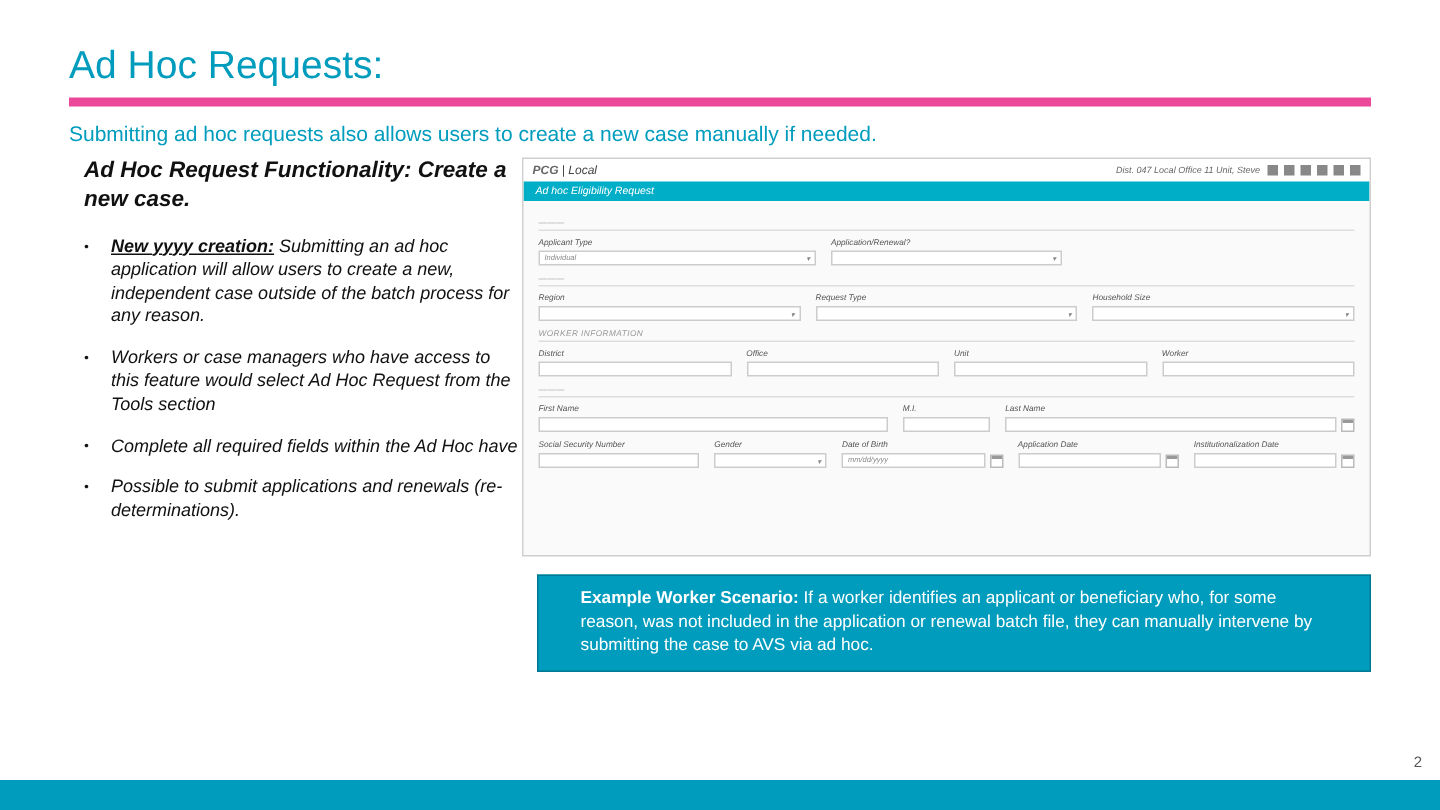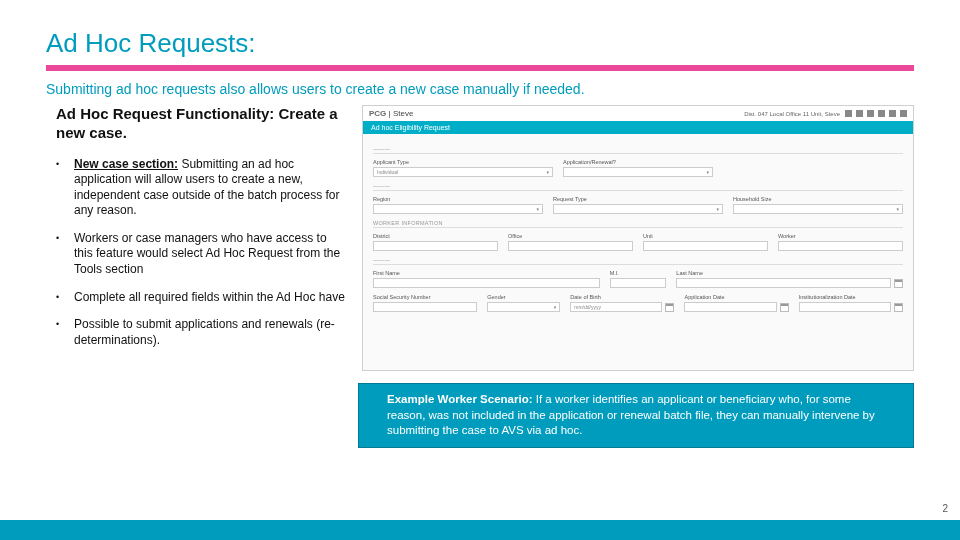--- a/index.html
+++ b/index.html
@@ -21,21 +21,21 @@
     padding-bottom: 6px;
     margin-bottom: 10px;
   }
   .subtitle {
     color: #009cbd;
     font-size: 14px;
     margin-bottom: 8px;
   }
   .cols {
     display: flex;
-    gap: 14px;
+    font-style: italic;
   }
   .left {
     width: 302px;
     padding-left: 10px;
   }
   .left h3 {
     font-size: 15px;
     font-weight: bold;
     color: #111;
     margin-bottom: 14px;
@@ -143,41 +143,41 @@
 <div class="content">
   <h1 class="title">Ad Hoc Requests:</h1>
   <div class="subtitle">Submitting ad hoc requests also allows users to create a new case manually if needed.</div>
 
   <div class="cols">
     <div class="left">
       <h3>Ad Hoc Request Functionality: Create a new case.</h3>
       <ul class="bullets">
         <li>
           <span class="dot">•</span>
-          <span class="btxt"><span class="lead">New case section:</span><span> Submitting an ad hoc application will allow users to create a new, independent case outside of the batch process for any reason.</span></span>
+          <span class="btxt"><span class="lead">New yyyy creation:</span><span> Submitting an ad hoc application will allow users to create a new, independent case outside of the batch process for any reason.</span></span>
         </li>
         <li>
           <span class="dot">•</span>
           <span class="btxt">Workers or case managers who have access to this feature would select Ad Hoc Request from the Tools section</span>
         </li>
         <li>
           <span class="dot">•</span>
           <span class="btxt">Complete all required fields within the Ad Hoc have</span>
         </li>
         <li>
           <span class="dot">•</span>
           <span class="btxt">Possible to submit applications and renewals (re-determinations).</span>
         </li>
       </ul>
     </div>
 
     <div class="right">
       <div class="shot-top">
         <span class="brand">
-          <b>PCG</b> | <span>Steve</span>
+          <b>PCG</b> | <span>Local</span>
         </span>
         <span class="topright">
           <span>Dist. 047 Local Office 11 Unit, Steve</span>
           <span class="icogroup">
             <span class="ico"></span>
             <span class="ico"></span>
             <span class="ico"></span>
             <span class="ico"></span>
             <span class="ico"></span>
             <span class="ico"></span>

